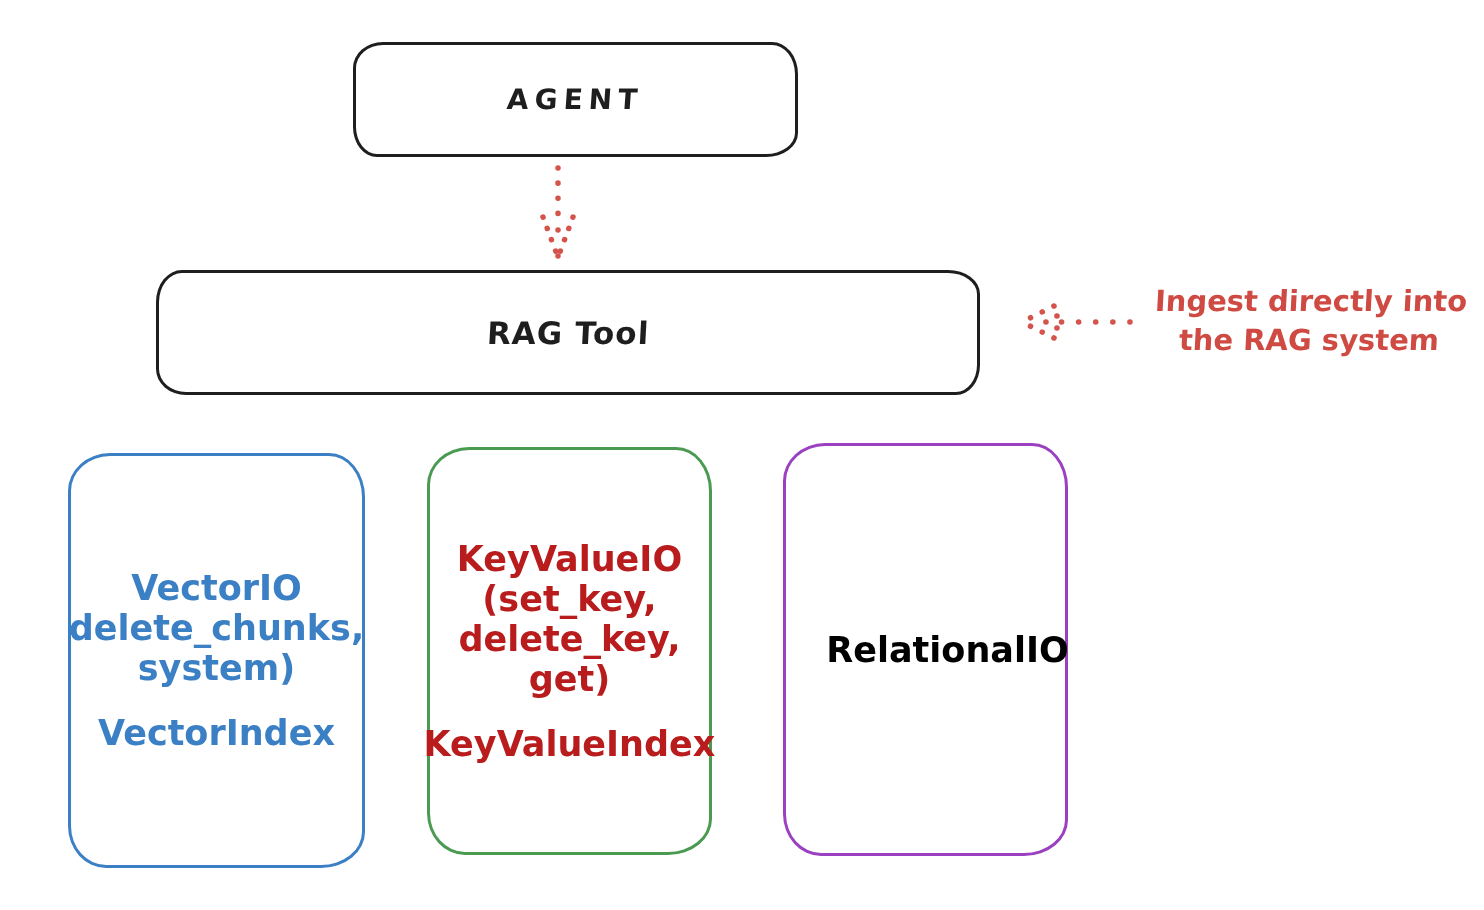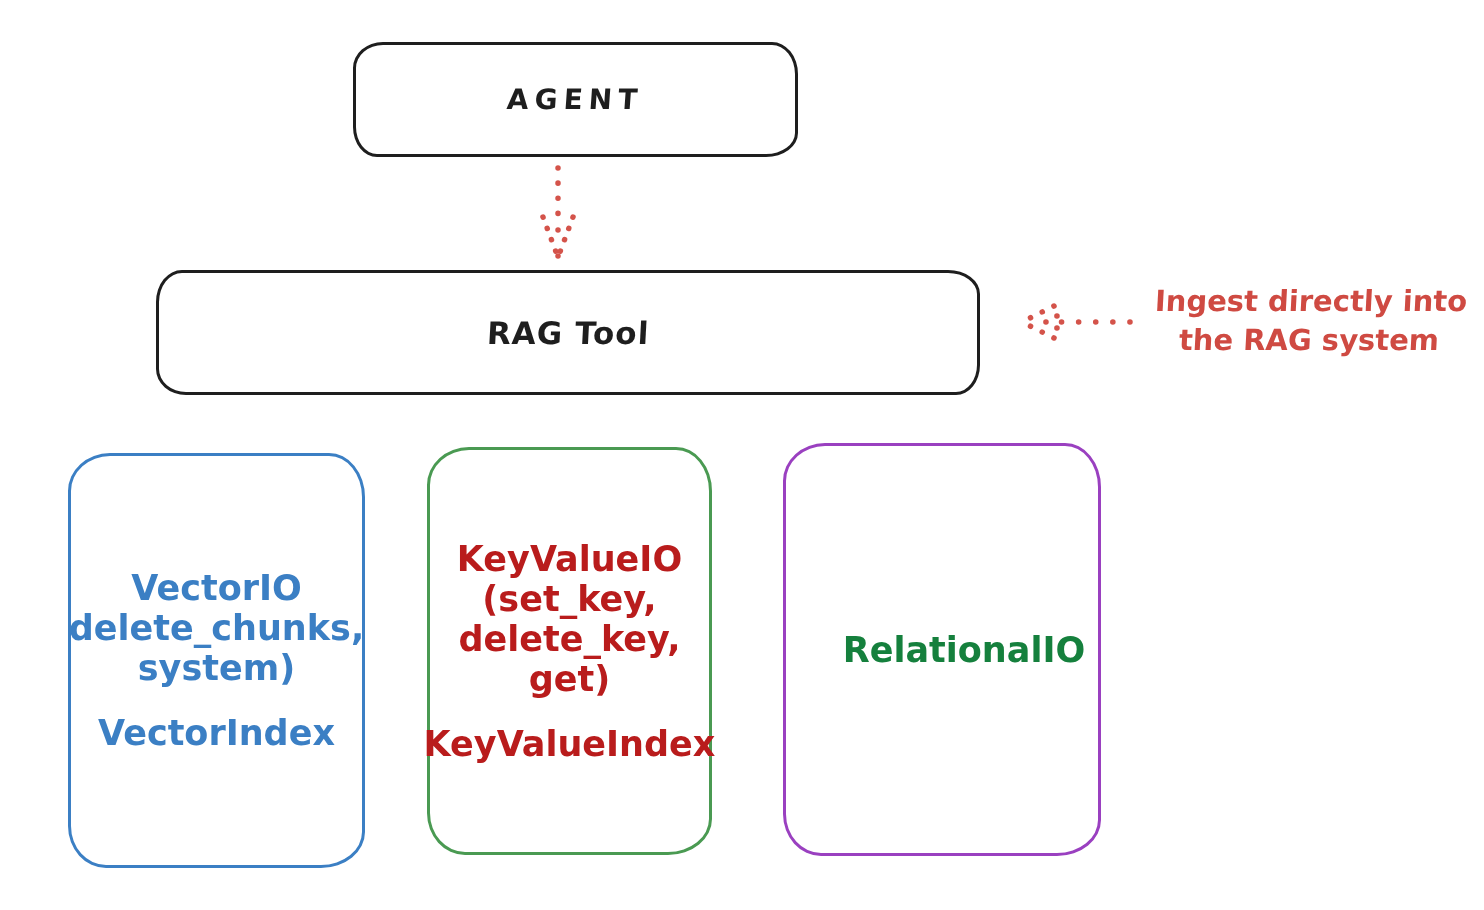--- a/index.html
+++ b/index.html
@@ -38,21 +38,21 @@
     border-style: solid; border-width: 3.5px;
     background: #ffffff;
     display: flex; flex-direction: column; align-items: center; justify-content: center;
     text-align: center;
     font-size: 35px; font-weight: bold; line-height: 40px;
     border-radius: 42px 36px 44px 38px / 38px 44px 36px 42px;
   }
   .storage-box .index-label { margin-top: 25px; }
   .box-vector     { left: 68px;  top: 453px; width: 297px; height: 415px; border-color: #3b7fc4; color: #3b7fc4; }
   .box-keyvalue   { left: 427px; top: 447px; width: 285px; height: 408px; border-color: #4a9a52; color: #b91c1c; }
-  .box-relational { left: 783px; top: 443px; width: 318px; height: 413px; border-color: #9a40c0; color: #15803d; padding-left: 44px; }
+  .box-relational { left: 783px; top: 443px; width: 285px; height: 413px; border-color: #9a40c0; color: #000000; padding-left: 44px; }
 
   .annotation {
     position: absolute; left: 1136px; top: 282px; width: 348px;
     text-align: center; color: #cf4a42;
     font-size: 29px; font-weight: bold; line-height: 39px;
     transform: skewX(-3deg);
   }
 
   .arrow-svg { position: absolute; }
   .arrow-down-svg { left: 534px; top: 160px; width: 48px; height: 104px; }

